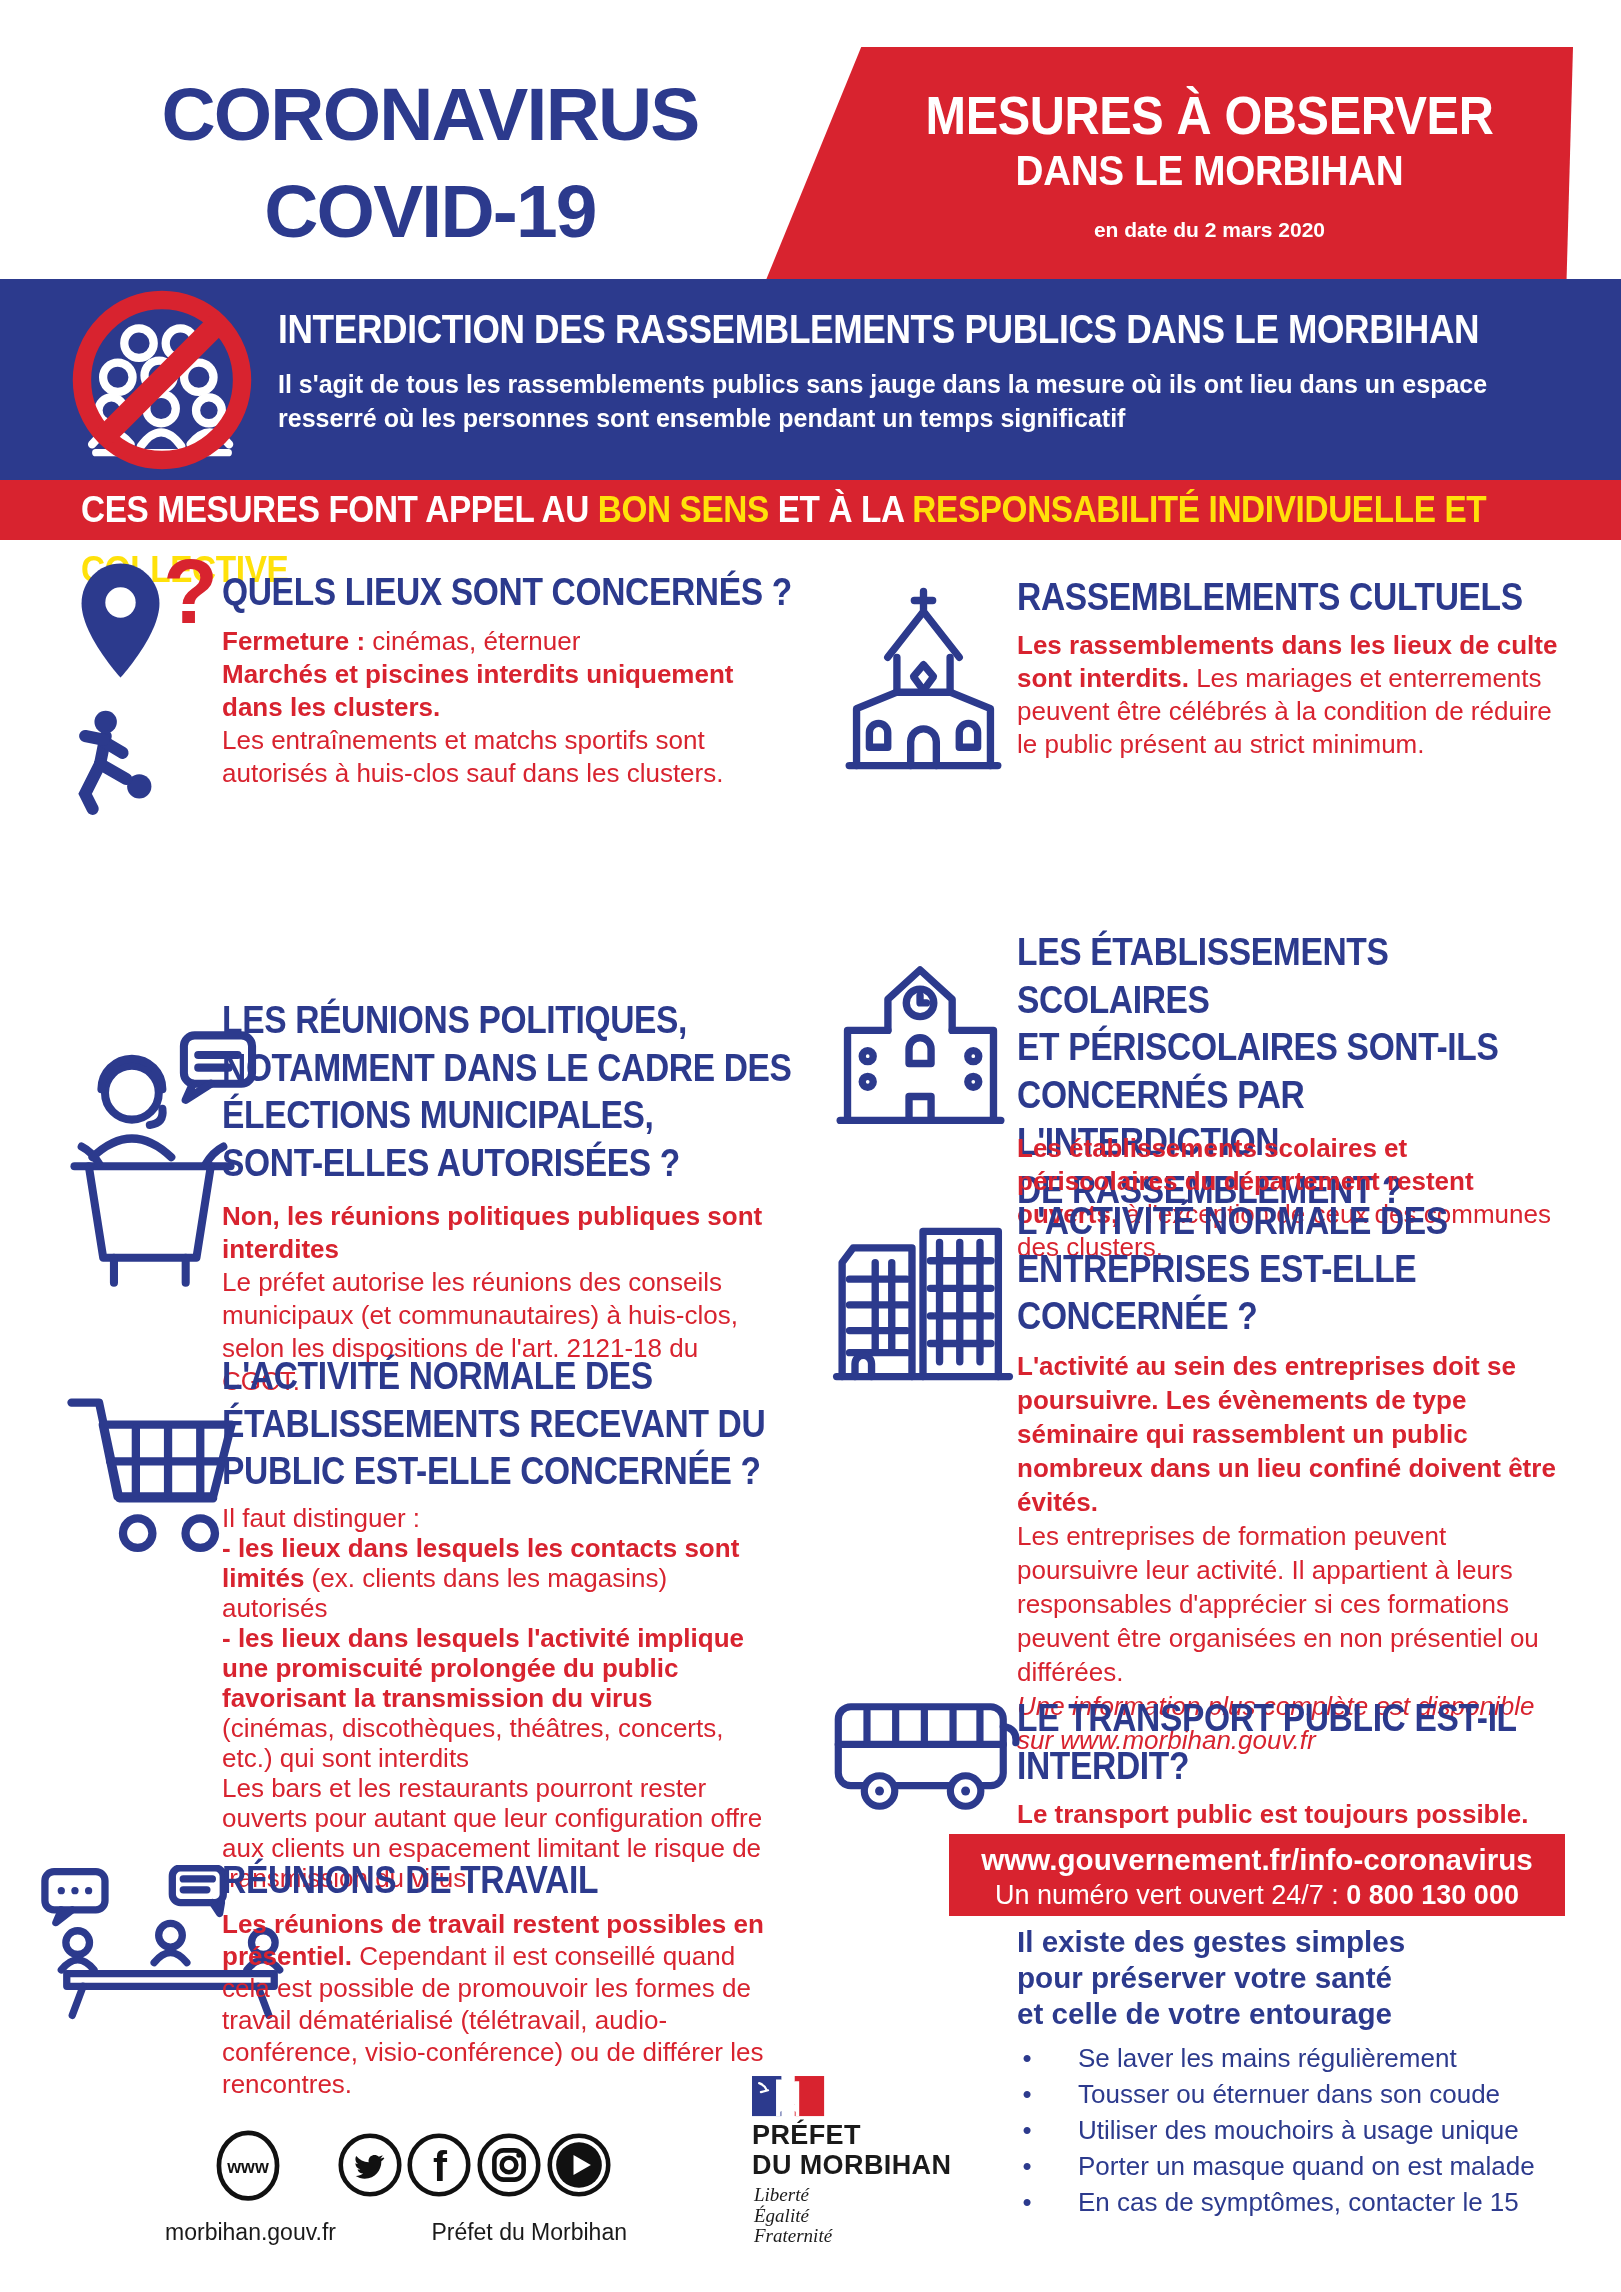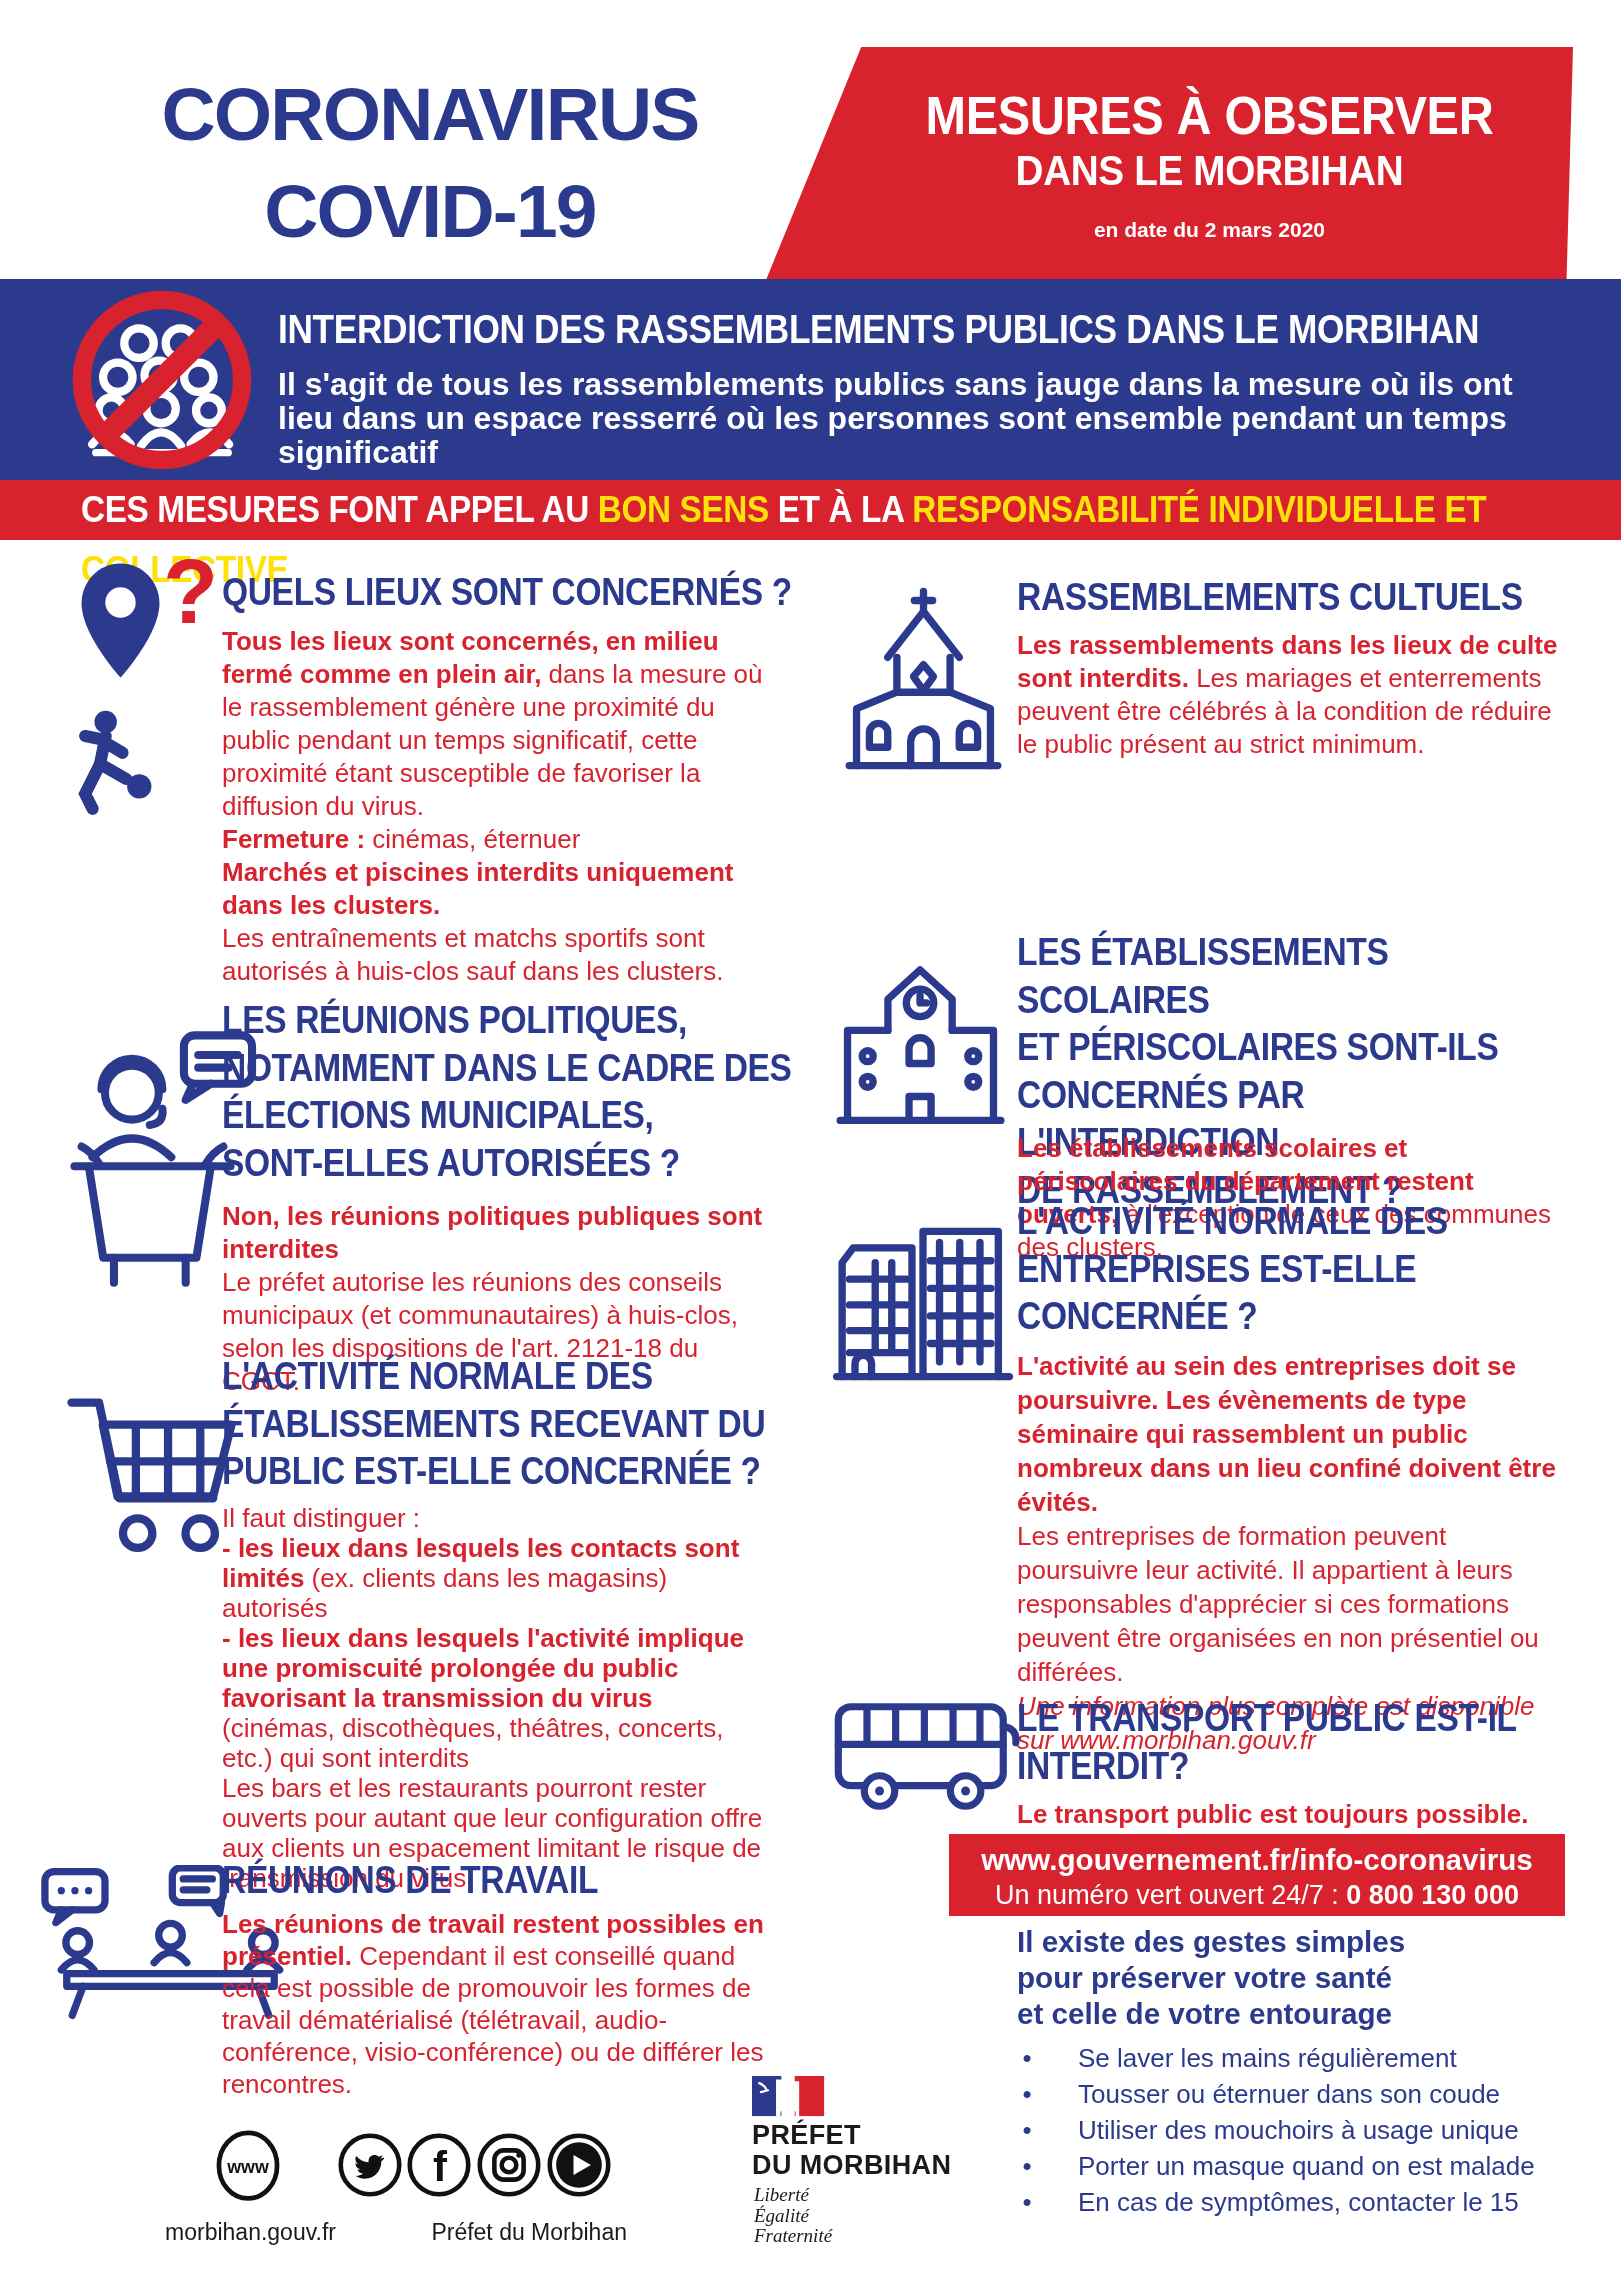--- a/index.html
+++ b/index.html
@@ -29,21 +29,21 @@
       -webkit-clip-path:polygon(11.8% 0,100% 0,99.2% 100%,0 100%);
       clip-path:polygon(11.8% 0,100% 0,99.2% 100%,0 100%);
       color:#fff;text-align:center;padding:39px 27px 0 107px;}
   .ribbon .l1{font-size:54px;font-weight:bold;line-height:59px;}
   .ribbon .l2{font-size:43px;font-weight:bold;line-height:50px;}
   .ribbon .l3{font-size:21px;font-weight:bold;margin-top:23px;}
   
   .band{left:0;top:279px;width:1621px;height:201px;background:var(--blue);}
   .band-title{left:278px;top:304px;color:#fff;font-size:41px;white-space:nowrap;}
   .band-body{left:278px;top:367px;width:1290px;color:#fff;font-weight:bold;
-      font-size:32px;line-height:34px;}
+      font-size:25px;line-height:34px;}
   .strip{left:0;top:480px;width:1621px;height:60px;background:var(--red);
       color:#fff;text-align:left;line-height:60px;font-size:37px;}
   .strip .y{color:var(--yellow);}
   
   .sec-title{color:var(--blue);font-size:39px;line-height:48px;}
   .body{color:var(--red);font-size:26px;line-height:33px;}
   .body p{margin:0;}
   .body b{font-weight:bold;}
   .body em{font-style:italic;}
   .tight{line-height:30px;}
@@ -121,21 +121,20 @@
       <path d="M50 30 L44 60"></path>
       <path d="M48 36 L68 48"></path>
       <path d="M48 34 L28 30"></path>
       <path d="M44 60 L72 76"></path>
       <path d="M44 60 L28 92 L36 108"></path>
     </g>
   </svg>
 
   <div class="abs sec-title" style="left:222px;top:568px;"><span class="cond pre">QUELS LIEUX SONT CONCERNÉS ?</span></div>
   <div class="abs body" style="left:222px;top:625px;width:543px;">
-    <p><b>Tous les lieux sont concernés, en milieu fermé comme en plein air,</b><span> dans la mesure où le rassemblement génère une proximité du public pendant un temps significatif, cette proximité étant susceptible de favoriser la diffusion du virus.</span></p>
     <p><b>Fermeture :</b><span> cinémas, éternuer</span></p>
     <p><b>Marchés et piscines interdits uniquement dans les clusters.</b></p>
     <p><span>Les entraînements et matchs sportifs sont autorisés à huis-clos sauf dans les clusters.</span></p>
   </div>
 
   <svg class="abs" style="left:45px;top:1021px;" width="224" height="269" viewBox="0 0 240 300">
     <g stroke="#2c3a8d" stroke-width="9" fill="none" stroke-linecap="round" stroke-linejoin="round">
       <rect x="150" y="16" width="76" height="54" rx="12"></rect>
       <path d="M166 38 H210 M166 52 H200"></path>
       <path d="M160 70 L152 88 L180 70"></path>

